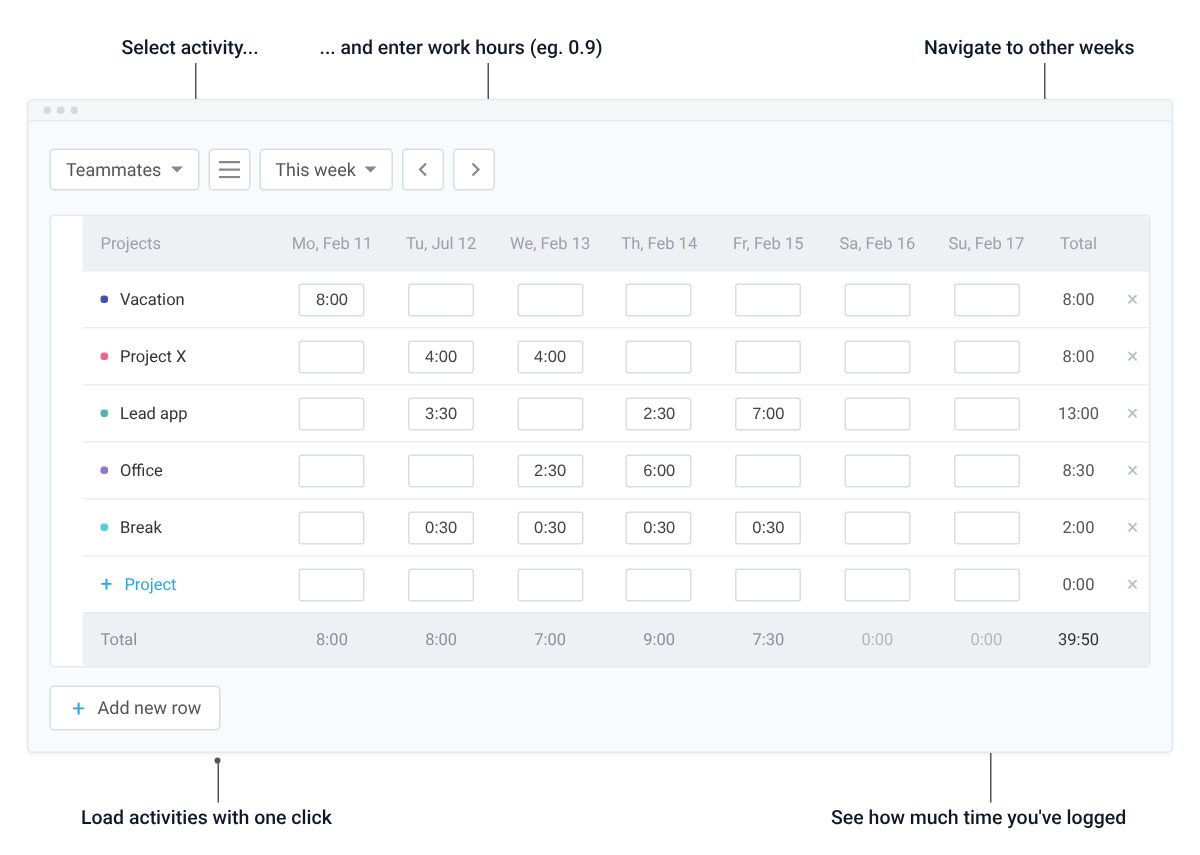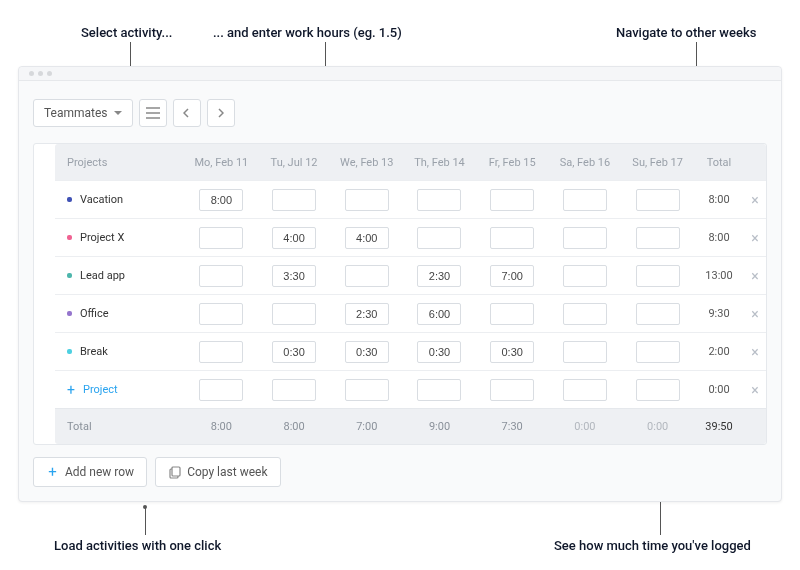--- a/index.html
+++ b/index.html
@@ -41,21 +41,21 @@
   
   svg { display: block; }
 </style>
 </head>
 <body>
 
 <div class="annot" style="left:81px; top:25px;">Select activity...</div>
 <div class="annot-line" style="left:130px; top:42px; width:1px; height:158px;"></div>
 <div class="annot-dot" style="left:130px; top:200px;"></div>
 
-<div class="annot" style="left:213px; top:25px;">... and enter work hours (eg. 1.5)</div>
+<div class="annot" style="left:213px; top:25px;">... and enter work hours (eg. 0.9)</div>
 <div class="annot-line" style="left:325px; top:42px; width:1px; height:158px;"></div>
 <div class="annot-dot" style="left:325px; top:200px;"></div>
 
 <div class="annot" style="left:616px; top:25px;">Navigate to other weeks</div>
 <div class="annot-line" style="left:696px; top:42px; width:1px; height:70px;"></div>
 <div class="annot-dot" style="left:696px; top:112px;"></div>
 
 <div class="annot" style="left:54px; top:538px;">Load activities with one click</div>
 <div class="annot-line" style="left:145px; top:507px; width:1px; height:28px;"></div>
 <div class="annot-dot" style="left:145px; top:507px;"></div>
@@ -77,20 +77,24 @@
           <span>Teammates</span>
           <span class="caret"></span>
         </div>
         <div class="btn btn-icon">
           <svg width="14" height="12" viewBox="0 0 14 12">
             <line x1="0" y1="1" x2="14" y2="1" stroke="#888" stroke-width="1.5"></line>
             <line x1="0" y1="6" x2="14" y2="6" stroke="#888" stroke-width="1.5"></line>
             <line x1="0" y1="11" x2="14" y2="11" stroke="#888" stroke-width="1.5"></line>
           </svg>
         </div>
+        <div class="btn">
+          <span>This week</span>
+          <span class="caret"></span>
+        </div>
         <div class="btn btn-icon">
           <svg width="7" height="10" viewBox="0 0 7 10">
               <path d="M5 1 L1 5 L5 9" fill="none" stroke="#888" stroke-width="1.5"></path>
             </svg>
         </div>
         <div class="btn btn-icon">
           <svg width="7" height="10" viewBox="0 0 7 10">
               <path d="M2 1 L6 5 L2 9" fill="none" stroke="#888" stroke-width="1.5"></path>
             </svg>
         </div>
@@ -161,21 +165,21 @@
               <span class="pdot" style="background: rgb(149, 117, 205);"></span>
               <span>Office</span>
             </div>
             <div class="cell"><input class="inp" style=""></div>
             <div class="cell"><input class="inp" style=""></div>
             <div class="cell"><input class="inp" value="2:30" style=""></div>
             <div class="cell"><input class="inp" value="6:00" style=""></div>
             <div class="cell"><input class="inp" style=""></div>
             <div class="cell"><input class="inp" style=""></div>
             <div class="cell"><input class="inp" style=""></div>
-            <div class="cell tot">9:30</div>
+            <div class="cell tot">8:30</div>
             <div class="cell xcell">×</div>
           </div>
           <div class="row datarow">
             <div class="cell first">
               <span class="pdot" style="background: rgb(77, 208, 225);"></span>
               <span>Break</span>
             </div>
             <div class="cell"><input class="inp" style=""></div>
             <div class="cell"><input class="inp" value="0:30" style=""></div>
             <div class="cell"><input class="inp" value="0:30" style=""></div>
@@ -216,24 +220,15 @@
         <div class="cell" style="color:#333">39:50</div>
         <div class="cell"></div>
       </div>
     </div>
 
     <div class="footer-btns">
       <div class="fbtn">
         <span class="ic ic-plus">+</span>
         <span>Add new row</span>
       </div>
-      <div class="fbtn">
-        <span class="ic">
-          <svg width="12" height="13" viewBox="0 0 12 13">
-              <rect x="1" y="3" width="8" height="9" rx="1" fill="none" stroke="#888" stroke-width="1.2"></rect>
-              <rect x="3" y="1" width="8" height="9" rx="1" fill="#fff" stroke="#888" stroke-width="1.2"></rect>
-            </svg>
-        </span>
-        <span>Copy last week</span>
-      </div>
     </div>
   </div>
 </div>
 
 </body></html>

